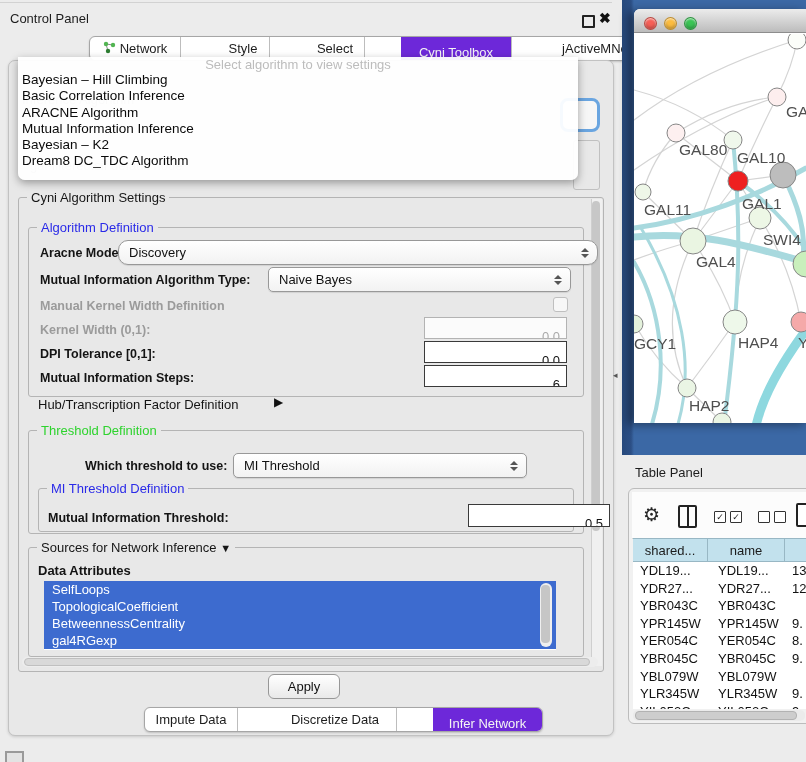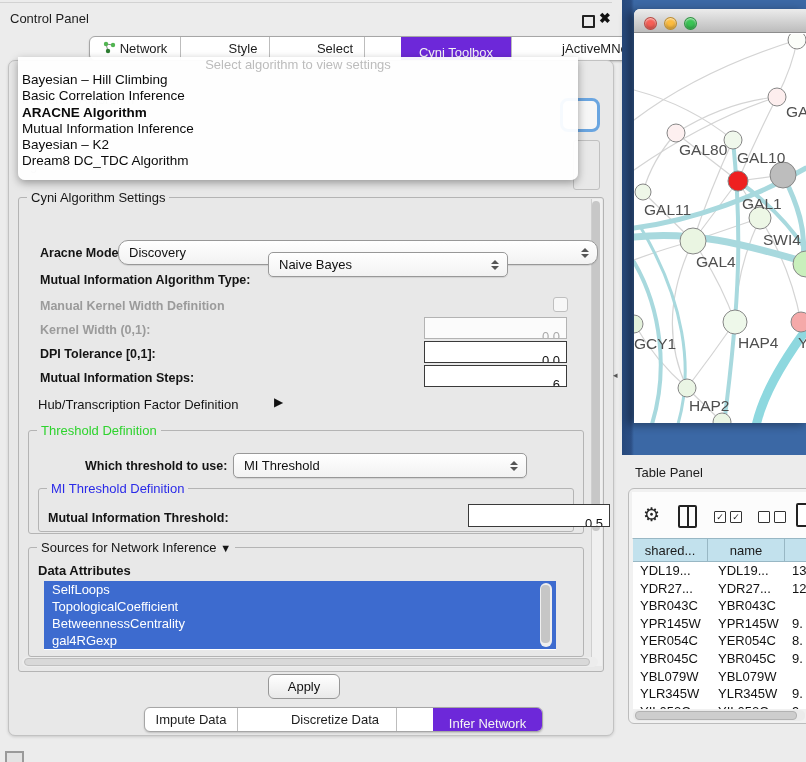--- a/index.html
+++ b/index.html
@@ -26,21 +26,21 @@
   #frag-combo{left:560px;top:98px;width:34px;height:28px;border:3px solid #6aa5e0;
               border-radius:8px;background:#f6f6f6;z-index:1;}
   #frag-box{left:573px;top:140px;width:25px;height:48px;border:1px solid #c0c0c0;
             border-radius:3px;z-index:1;}
   
   #algo-overlay{left:18px;top:57px;width:560px;background:rgba(255,255,255,.94);
                 border-radius:0 0 7px 7px;box-shadow:0 3px 9px rgba(0,0,0,.35);
                 z-index:5;padding-bottom:10px;}
   .algo-ph{text-align:center;color:#bcbcbc;font-size:13px;height:15px;}
   .algo-item{font-size:13.5px;color:#0a0a0a;height:16.3px;line-height:16.3px;padding-left:4px;}
-  .algo-item.bold{font-weight:bold;}
+  .algo-item.bold{font-weight:normal;}
   
   .gb{position:absolute;border:1px solid #b4b4b4;border-radius:3px;}
   .gb>.legend{position:absolute;top:-8px;left:8px;background:#e8e8e8;padding:0 4px;
               font-size:13px;color:#161616;white-space:nowrap;}
   .legend.blue{color:#2a2ae8;}
   .legend.green{color:#2ed32e;}
   .lbl{position:absolute;font-size:12.5px;font-weight:bold;color:#141414;white-space:nowrap;}
   .lbl.dis{color:#9b9b9b;}
   .combo{position:absolute;background:linear-gradient(#ffffff,#f2f2f2);border:1px solid #989898;
          border-radius:5px;font-size:13px;color:#111;display:flex;align-items:center;
@@ -165,30 +165,33 @@
         <div class="algo-item">Dream8 DC_TDC Algorithm</div>
       </div>
   </div>
 
   <div class="gb" style="left:18px;top:197px;width:584px;height:473px;">
     <span class="legend">Cyni Algorithm Settings</span>
   </div>
   <div class="abs" id="cyni-sb"></div>
   <div class="abs" id="cyni-sb-thumb"></div>
 
+  <div class="gb" style="left:28px;top:227px;width:554px;height:168px;">
+    <span class="legend blue">Algorithm Definition</span>
+  </div>
   <div class="lbl" style="left:40px;top:246px;">Aracne Mode:</div>
   <div class="combo" style="left:118px;top:240px;width:480px;height:25px;border-radius:10px;">
     <span>Discovery</span>
     <span class="spin">
         <i class="up"></i>
         <i class="dn"></i>
       </span>
   </div>
   <div class="lbl" style="left:40px;top:273px;">Mutual Information Algorithm Type:</div>
-  <div class="combo" style="left:268px;top:252px;width:240px;height:25px;text-align:right;">
+  <div class="combo" style="left:268px;top:267px;width:303px;height:25px;text-align:right;">
     <span>Naive Bayes</span>
     <span class="spin">
         <i class="up"></i>
         <i class="dn"></i>
       </span>
   </div>
   <div class="lbl dis" style="left:40px;top:299px;">Manual Kernel Width Definition</div>
   <div class="abs" id="mkw-check"></div>
   <div class="lbl dis" style="left:40px;top:323px;">Kernel Width (0,1):</div>
   <input class="num dis" style="left: 424px; top: 317px; width: 143px; height: 22px;" value="0.0">

